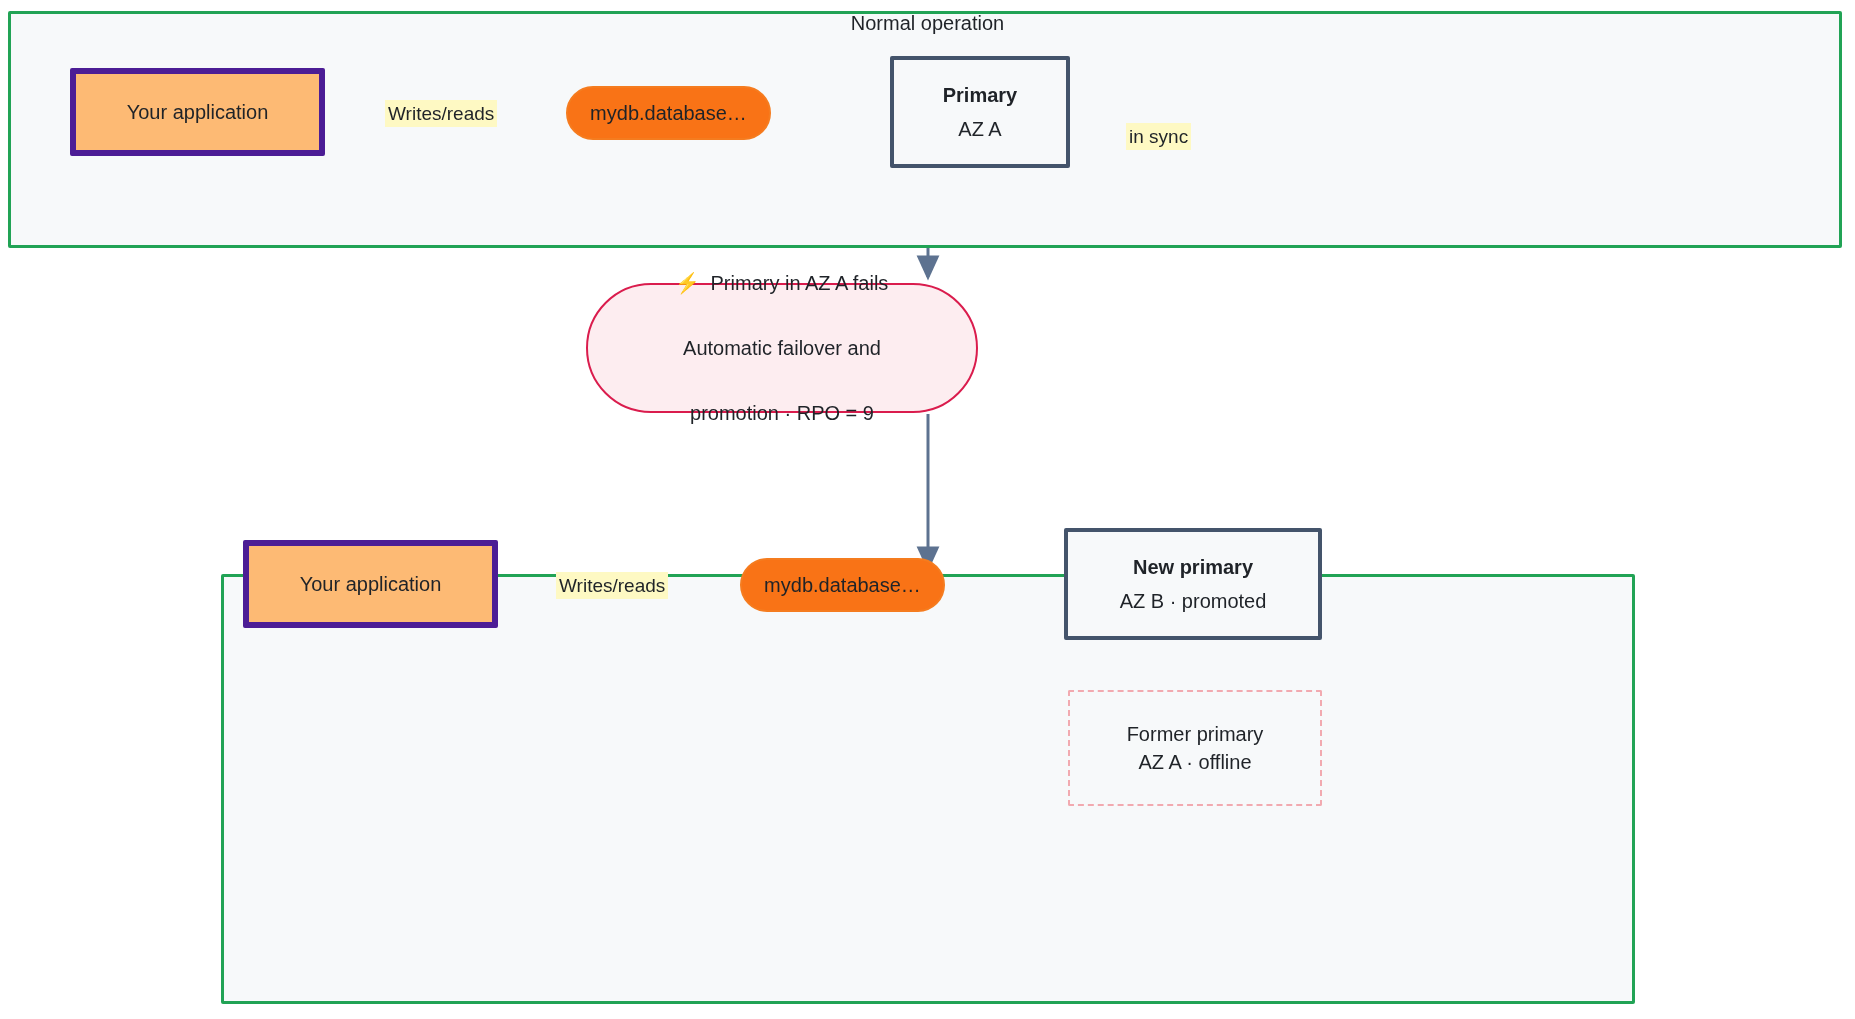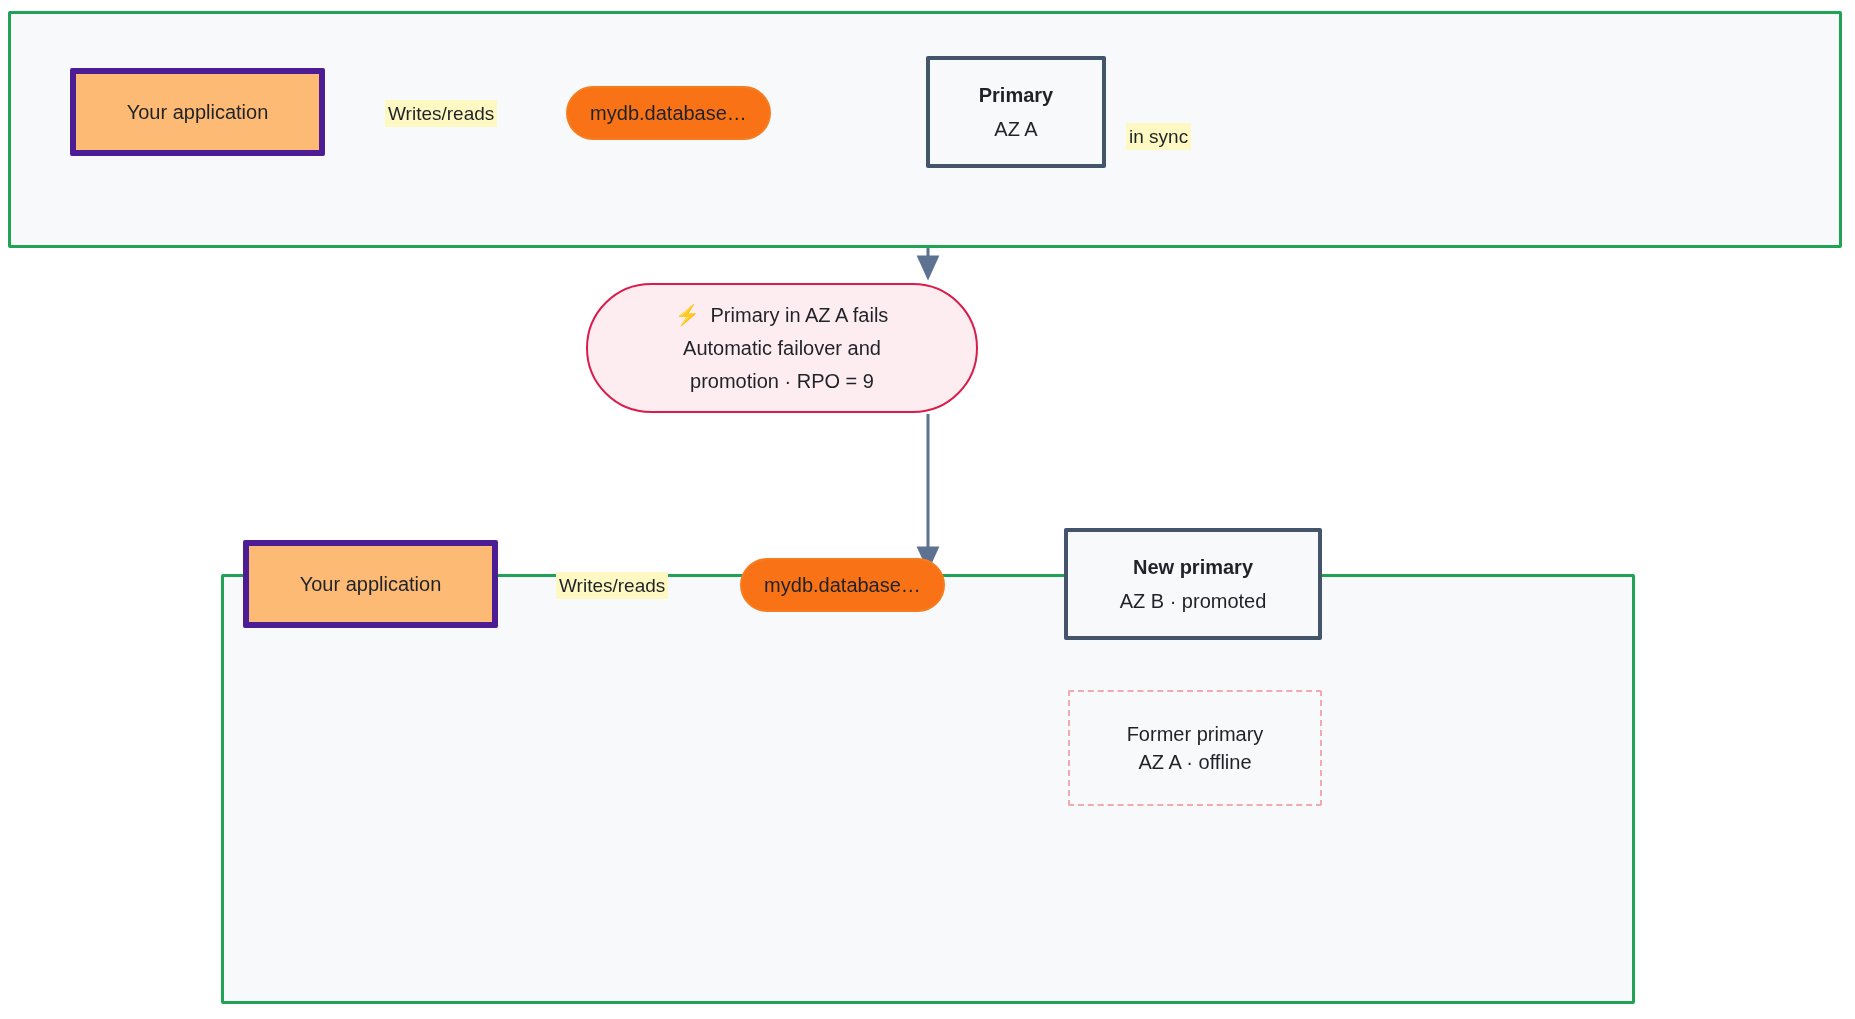--- a/index.html
+++ b/index.html
@@ -108,27 +108,28 @@
     border: 2.5px dashed #f2aab0;
     border-radius: 2px;
   }
 
   .node-event {
     background: #fdedf0;
     border: 2.5px solid #da1c4d;
     border-radius: 999px;
     font-size: 20px;
     line-height: 33px;
+    gap: 32px;
   }
   .node-event .ev-line { white-space: nowrap; }
 
   
   #app-top        { left: 70px;   top: 68px;  width: 255px; height: 88px; }
   #endpoint-top   { left: 566px;  top: 86px;  width: 205px; height: 54px; }
-  #primary-top    { left: 890px;  top: 56px;  width: 180px; height: 112px; margin-left: 36px; }
+  #primary-top    { left: 890px;  top: 56px;  width: 180px; height: 112px; }
   #secondary-top  { left: 1253px; top: 51px;  width: 243px; height: 122px; }
 
   #app-bot        { left: 243px;  top: 540px; width: 255px; height: 88px; }
   #endpoint-bot   { left: 740px;  top: 558px; width: 205px; height: 54px; }
   #newprimary-bot { left: 1064px; top: 528px; width: 258px; height: 112px; }
   #former-bot     { left: 1068px; top: 690px; width: 254px; height: 116px; }
 
   #event-pill     { left: 586px;  top: 283px; width: 392px; height: 130px; }
 
   
@@ -188,20 +189,21 @@
 
     <line x1="928" y1="414" x2="928" y2="568" stroke="#5d7290" stroke-width="3" marker-end="url(#arrow-down)"></line>
 
     <line x1="499" y1="584" x2="557" y2="584" stroke="#5d7290" stroke-width="2.2"></line>
     <line x1="678" y1="584" x2="734" y2="584" stroke="#5d7290" stroke-width="2.2" marker-end="url(#arrow)"></line>
 
     <line x1="946" y1="584" x2="1058" y2="584" stroke="#5d7290" stroke-width="2.2" marker-end="url(#arrow)"></line>
   </svg>
 
   <div class="panel" id="panel-normal"></div>
+  <div class="panel-title" id="panel-normal-title">Normal operation</div>
 
   <div class="node node-app" id="app-top">
     <span>Your application</span>
   </div>
 
   <div class="node node-endpoint" id="endpoint-top">
     <span>mydb.database…</span>
   </div>
 
   <div class="node node-db" id="primary-top">

